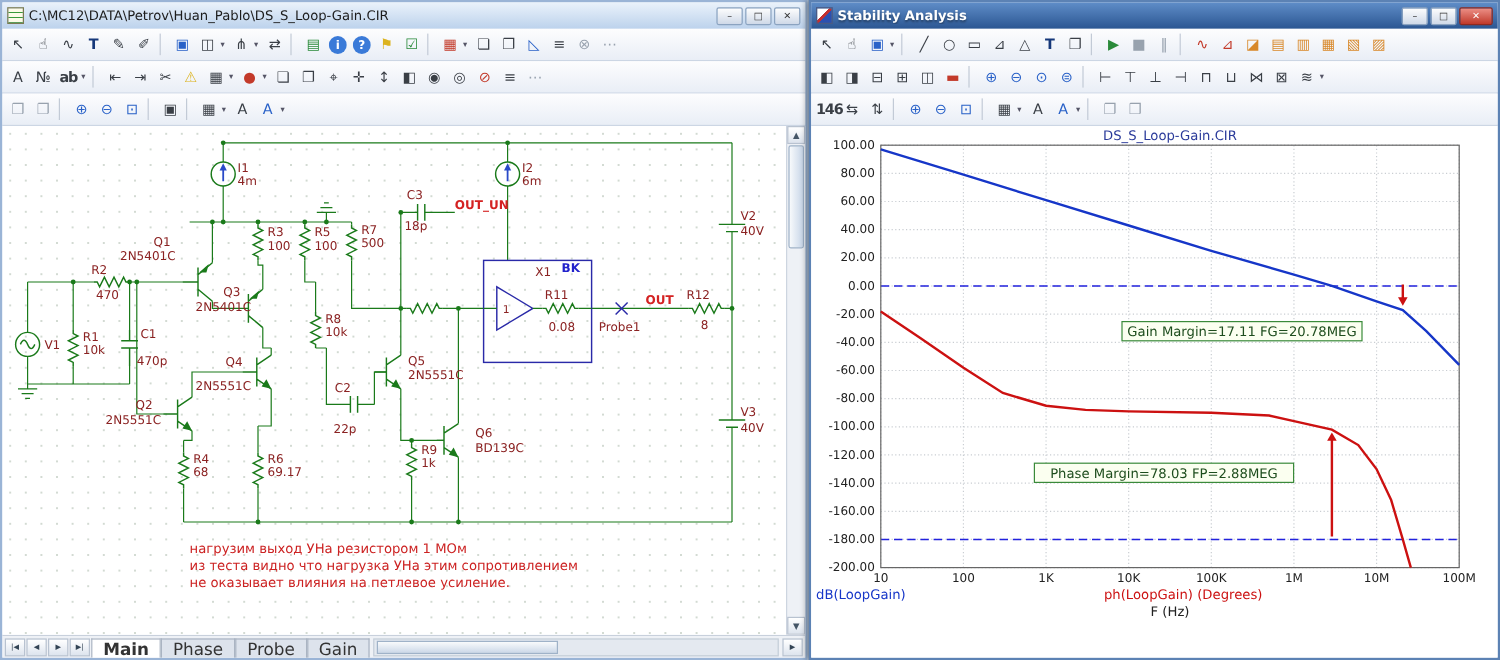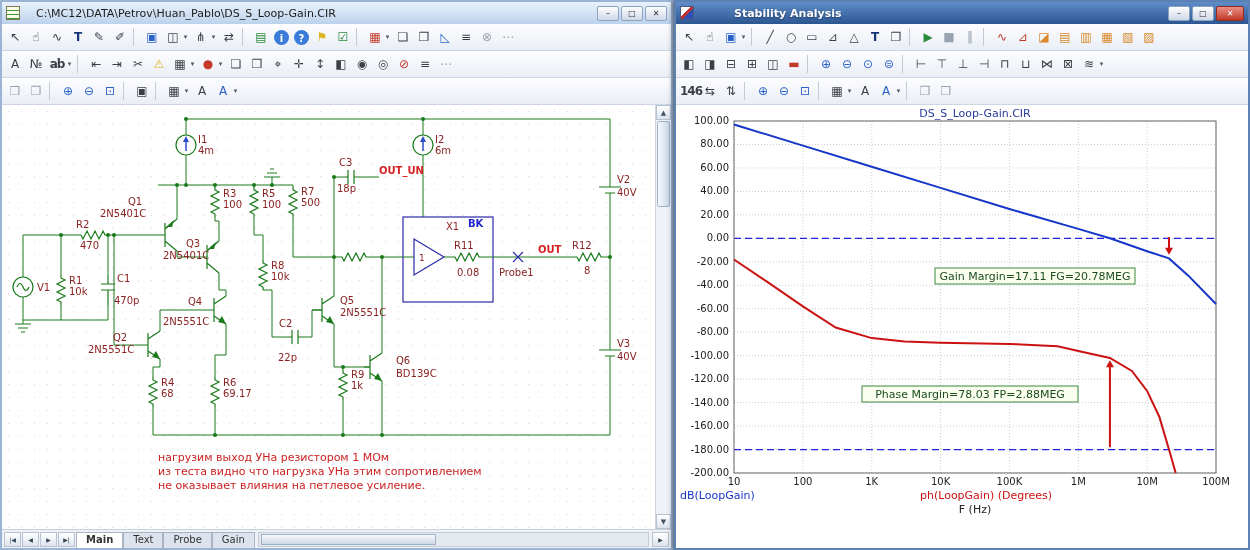--- a/index.html
+++ b/index.html
@@ -1,25 +1,25 @@
 <!DOCTYPE html>
 <html><head>
 <meta charset="utf-8">
 <style>
   *{margin:0;padding:0;box-sizing:border-box;}
   body{font-family:"DejaVu Sans",sans-serif;background:#7e8ea2;}
   .desktop{position:relative;width:1250px;height:550px;background:#8fa0b5;overflow:hidden;}
   .window{position:absolute;top:0;height:550px;display:flex;flex-direction:column;background:#f4f7fb;}
   .left-window{left:0;width:673px;border:2px solid #9ab4d6;}
   .right-window{left:674px;width:576px;border:2px solid #5c82b4;box-shadow:-2px 0 5px rgba(0,0,0,.35);}
-  .titlebar{height:22px;display:flex;align-items:center;gap:16px;padding:7px 4px;flex:0 0 auto;}
+  .titlebar{height:22px;display:flex;align-items:center;gap:4px;padding:7px 4px;flex:0 0 auto;}
   .left-window .titlebar{background:linear-gradient(#eaf2fb,#bcd2ec);color:#1c1c1c;}
   .right-window .titlebar{background:linear-gradient(#5f8dc8,#2b5692);color:#fff;}
   .title-text{font-size:11px;flex:1;white-space:nowrap;overflow:hidden;}
-  .right-window .title-text{font-weight:bold;text-shadow:0 1px 2px rgba(0,0,0,.4);margin-left:24px;}
+  .right-window .title-text{font-weight:bold;text-shadow:0 1px 2px rgba(0,0,0,.4);}
   .app-icon{width:14px;height:14px;border:1px solid #7a7a52;background:repeating-linear-gradient(#fdfbe8 0 3px,#3a9a3a 3px 4px);flex:0 0 auto;}
   .app-icon.chart{border-color:#4a5a84;background:linear-gradient(135deg,#fff 40%,#c23030 40%,#c23030 55%,#2b50b0 55%);}
   .win-buttons{display:flex;gap:2px;}
   .wbtn{width:22px;height:15px;font-size:8px;line-height:13px;text-align:center;background:linear-gradient(#fdfdfd,#cfd9e8);border:1px solid #8ba3c0;border-radius:2px;color:#333;padding:0;font-family:inherit;}
   .wbtn.close{background:linear-gradient(#ec8f86,#c0392b);color:#fff;border-color:#8f2a20;width:28px;}
   .toolbar{height:27px;display:flex;align-items:center;padding:1px 3px;background:linear-gradient(#fdfdfe,#e9eef6);border-bottom:1px solid #ccd6e4;gap:1px;overflow:hidden;flex:0 0 auto;}
   .tbtn{display:inline-block;width:20px;height:20px;line-height:19px;text-align:center;font-size:12px;color:#3a3f46;border:1px solid transparent;border-radius:2px;background:transparent;flex:0 0 auto;}
   .tsep{width:6px;height:18px;border-left:1px solid #c2cad6;margin:0 2px;flex:0 0 auto;}
   .c-blue{color:#2a62c8;} .c-red{color:#c33a2a;} .c-green{color:#2a8a3a;}
   .c-orange{color:#d8882a;} .c-yellow{color:#dcb31e;} .c-gray{color:#98a2ae;}
@@ -31,21 +31,21 @@
   .grid-bg{position:absolute;inset:0;background-image:radial-gradient(#d2dad2 0.8px,transparent 0.9px);background-size:13px 13px;}
   .canvas svg{position:relative;}
   .vscroll{position:absolute;right:0;top:0;bottom:0;width:16px;background:#eef1f6;border-left:1px solid #cdd5e0;}
   .sarrow{position:absolute;left:0;width:15px;height:15px;font-size:7px;line-height:15px;text-align:center;color:#456;background:linear-gradient(#fff,#dde4ee);border:1px solid #b8c2d0;}
   .sarrow.top{top:0;} .sarrow.bot{bottom:0;}
   .vthumb{position:absolute;left:1px;top:16px;width:13px;height:86px;background:linear-gradient(90deg,#f8fafc,#c8d6e8);border:1px solid #9fb2c8;border-radius:2px;}
   .bottombar{height:19px;display:flex;align-items:center;background:#eef1f6;border-top:1px solid #c8d0dc;font-size:10px;padding:0 2px;gap:1px;flex:0 0 auto;}
   .navbtns{display:flex;gap:1px;}
   .navbtn{width:17px;height:15px;font-size:6px;line-height:13px;text-align:center;border:1px solid #b8c2d0;background:linear-gradient(#fff,#dde4ee);color:#345;padding:0;font-family:inherit;}
   .tabs{display:flex;align-items:flex-end;height:100%;}
-  .tab{padding:1px 9px 0 9px;border:1px solid #aab4c2;border-bottom:none;background:#dde3ec;font-size:10px;color:#333;height:16px;}
+  .tab{padding:1px 9px 0 9px;border:1px solid #aab4c2;border-bottom:none;background:#dde3ec;font-size:14px;color:#333;height:16px;}
   .tab.active{background:#fff;font-weight:bold;}
   .hscroll{flex:1;height:15px;background:#e4e9f0;border:1px solid #c4cdd8;margin:0 2px;position:relative;}
   .hthumb{position:absolute;left:2px;top:1px;width:45%;height:11px;background:linear-gradient(#f8fafc,#ccd8e8);border:1px solid #9fb2c8;}
   .plot-area{flex:1;background:#fff;position:relative;overflow:hidden;}
   svg{font-family:"DejaVu Sans",sans-serif;}
   
   .wire{stroke:#1a7a1a;stroke-width:1;fill:none;}
   .comp{stroke:#1a7a1a;stroke-width:1.2;fill:none;}
   .bluec{stroke:#2a2aa8;stroke-width:1.2;fill:none;}
   .lbl{font-size:10px;fill:#8b2222;}
@@ -398,21 +398,21 @@
 
     <div class="bottombar">
       <span class="navbtns">
           <button class="navbtn">|◀</button>
           <button class="navbtn">◀</button>
           <button class="navbtn">▶</button>
           <button class="navbtn">▶|</button>
         </span>
       <div class="tabs">
           <span class="tab active">Main</span>
-          <span class="tab">Text</span>
+          <span class="tab">Phase</span>
           <span class="tab">Probe</span>
           <span class="tab">Gain</span>
         </div>
       <div class="hscroll">
         <div class="hthumb"></div>
       </div>
       <button class="navbtn">▶</button>
     </div>
   </div>
 

